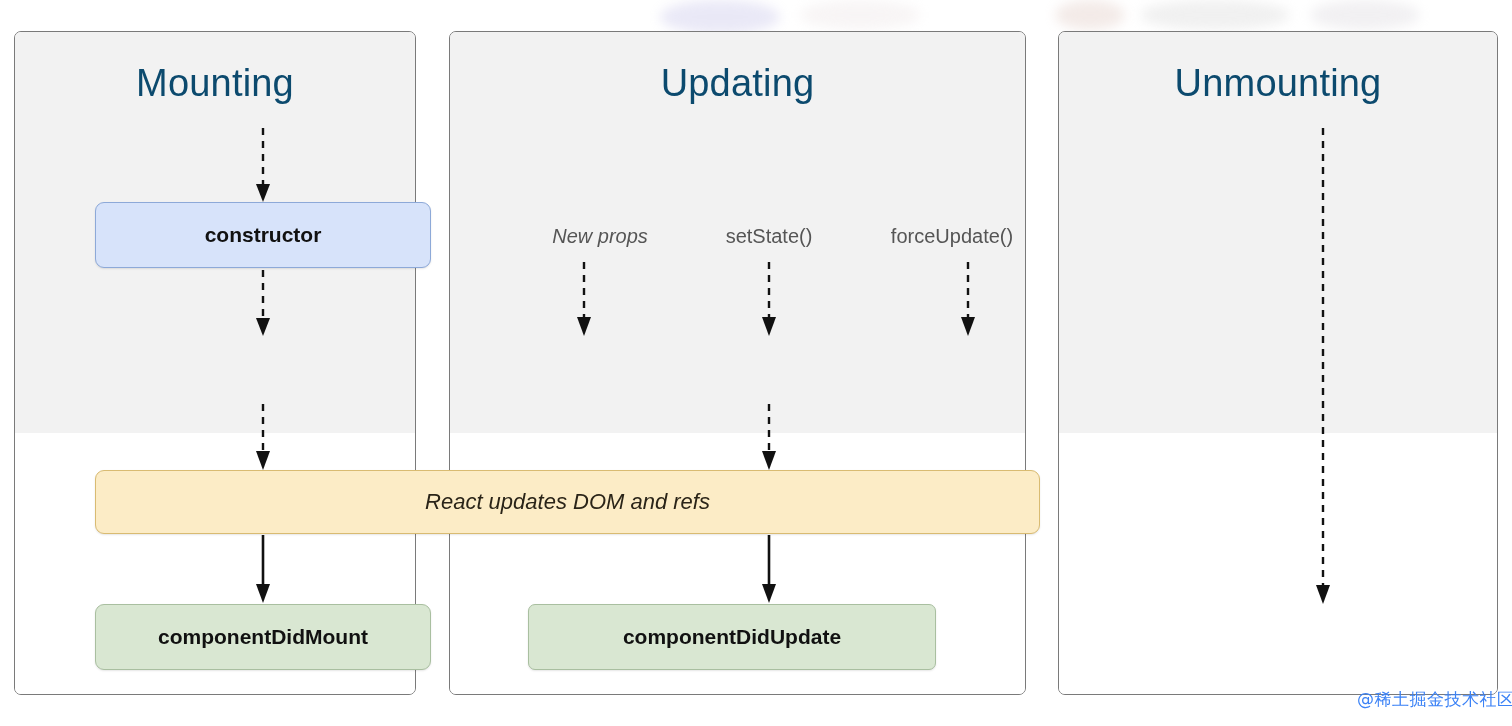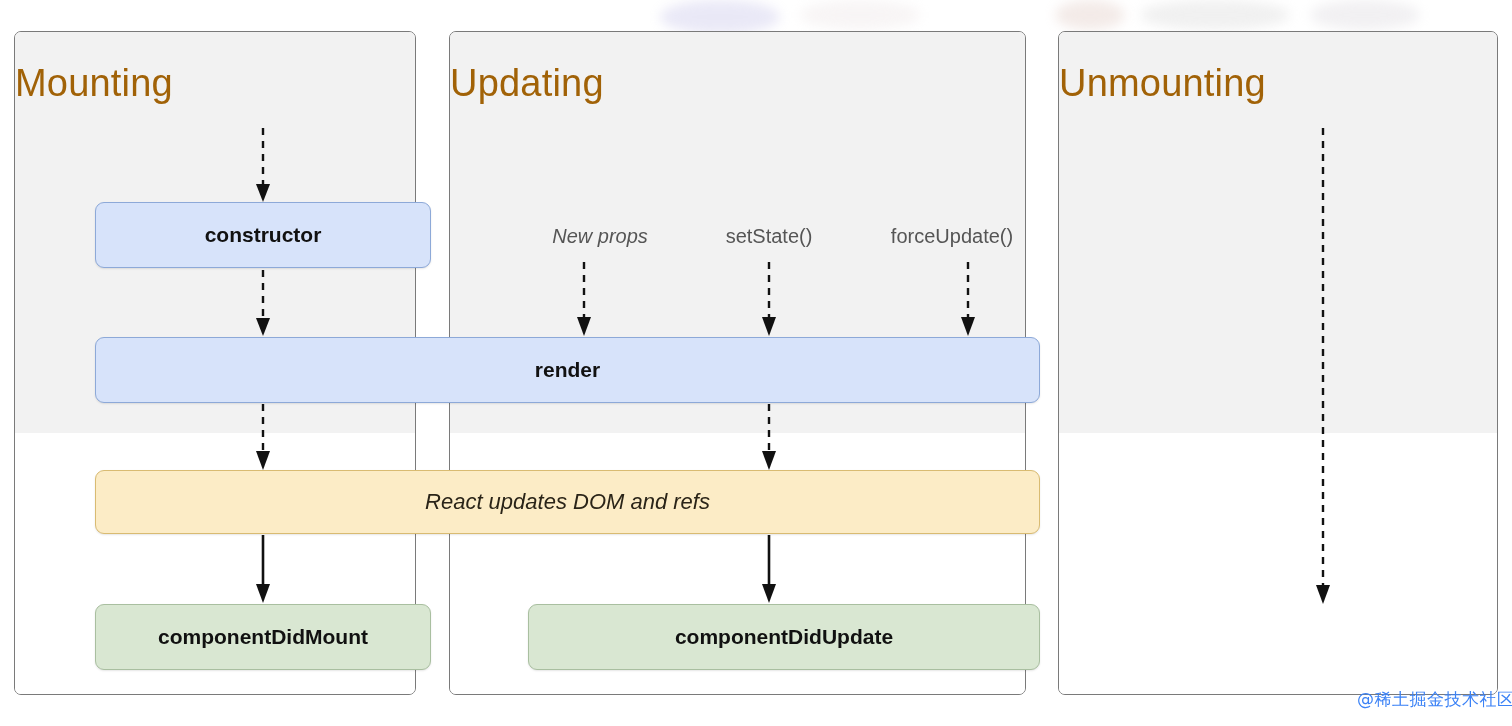--- a/index.html
+++ b/index.html
@@ -66,24 +66,24 @@
   #panel-unmounting { left: 1058px; top: 31px; width: 440px; height: 664px; }
 
   .panel .panel-top    { height: 401px; }
   .panel .panel-bottom { height: 261px; }
 
   .panel-title {
     position: absolute;
     left: 0;
     right: 0;
     top: 32px;
-    text-align: left;
+    text-align: center;
     font-size: 38px;
     font-weight: 300;
-    color: #a16207;
+    color: #0c4a6e;
     letter-spacing: 0.2px;
     line-height: 1;
   }
 
   
   #overlay {
     position: absolute;
     left: 0; top: 0;
     width: 1512px;
     height: 726px;
@@ -119,21 +119,21 @@
   }
   .node.green {
     background: #d9e7d2;
     border: 1.6px solid #a9bfa0;
   }
 
   #node-constructor          { left: 48px;   top: 202px; width: 336px; height: 66px; }
   #node-render               { left: 48px;   top: 337px; width: 945px; height: 66px; }
   #node-react-updates        { left: 48px;   top: 470px; width: 945px; height: 64px; border-radius: 9px; }
   #node-componentdidmount    { left: 48px;   top: 604px; width: 336px; height: 66px; }
-  #node-componentdidupdate   { left: 481px;  top: 604px; width: 512px; height: 66px; }
+  #node-componentdidupdate   { left: 481px;  top: 604px; width: 408px; height: 66px; border-radius: 7px; }
   #node-componentwillunmount { left: 1090px; top: 604px; width: 372px; height: 66px; }
 
   
   .trigger-label {
     position: absolute;
     font-size: 20px;
     color: #555555;
     white-space: nowrap;
     transform: translateX(-50%);
     line-height: 1;
@@ -264,21 +264,20 @@
 
     <div class="arrow" style="left:1276px; top:128px;">
       <svg width="26" height="478" viewBox="0 0 26 478">
         <line x1="13" y1="0" x2="13" y2="460" stroke="#111" stroke-width="2.4" stroke-dasharray="7,6"></line>
         <polygon points="13,476 6,457 20,457" fill="#111"></polygon>
       </svg>
     </div>
 
     <div class="node blue" id="node-constructor">constructor</div>
 
-    <div class="node blue" id="node-render">render</div>
 
     <div class="node yellow" id="node-react-updates">React updates DOM and refs</div>
 
     <div class="node green" id="node-componentdidmount">componentDidMount</div>
 
     <div class="node green" id="node-componentdidupdate">componentDidUpdate</div>
 
 
     <div id="watermark">@稀土掘金技术社区</div>
 

